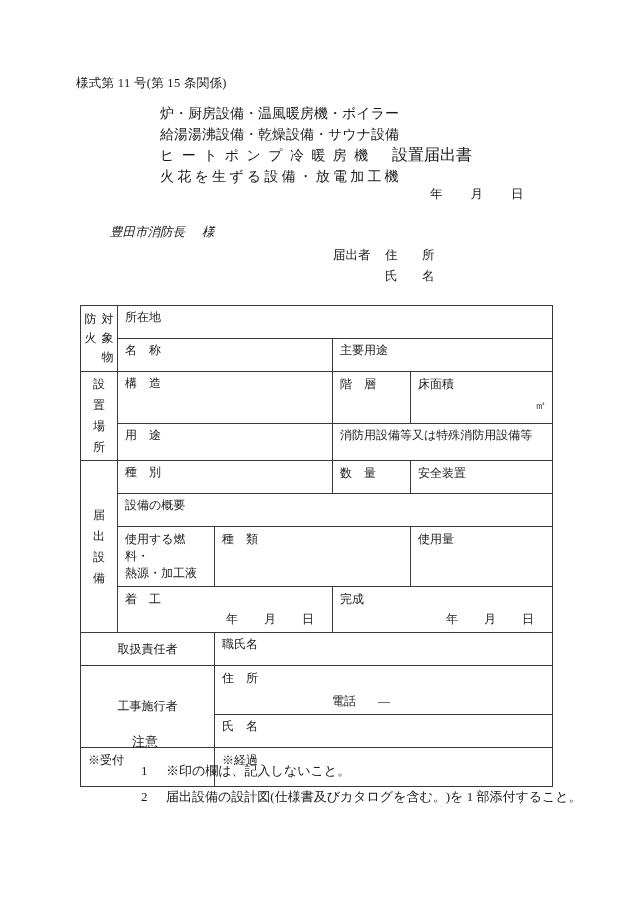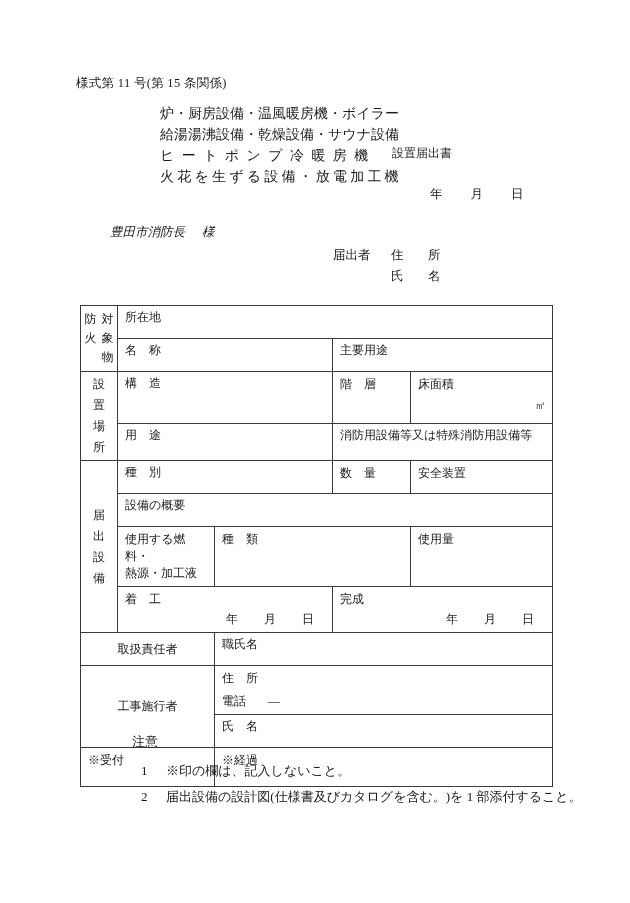--- a/index.html
+++ b/index.html
@@ -47,21 +47,21 @@
     text-align: justify;
   }
   .title-line.spread {
     display: flex;
     justify-content: space-between;
   }
   .title-line.spread span { display: inline-block; }
   .doc-title {
     display: inline-block;
     vertical-align: top;
-    font-size: 12px;
+    font-size: 16px;
     margin-left: 16px;
     margin-top: 42px;
     white-space: nowrap;
   }
 
   .date-line {
     position: absolute;
     left: 430px;
     top: 186px;
     font-size: 12.5px;
@@ -84,21 +84,20 @@
   .applicant {
     position: absolute;
     left: 333px;
     top: 245px;
     font-size: 12.5px;
   }
   .applicant .row {
     display: flex;
     line-height: 21px;
     white-space: nowrap;
-    gap: 6px;
   }
   .applicant .lbl-head {
     width: 52px;
     display: inline-block;
   }
   .applicant .lbl {
     display: inline-block;
     width: 54px;
     letter-spacing: 6px;
   }
@@ -156,21 +155,21 @@
     text-align: right;
     margin-top: 3px;
     white-space: nowrap;
   }
   .ymd span { display: inline-block; }
   .ymd .y { margin-right: 26px; }
   .ymd .m { margin-right: 26px; }
   .ymd .d { margin-right: 12px; }
   .tel-right {
     display: block;
-    text-align: left;
+    text-align: center;
     margin-top: 6px;
     padding-right: 46px;
     white-space: nowrap;
   }
   .tel-right .dash { margin-left: 22px; }
 
   
   .notes {
     position: absolute;
     left: 88px;

